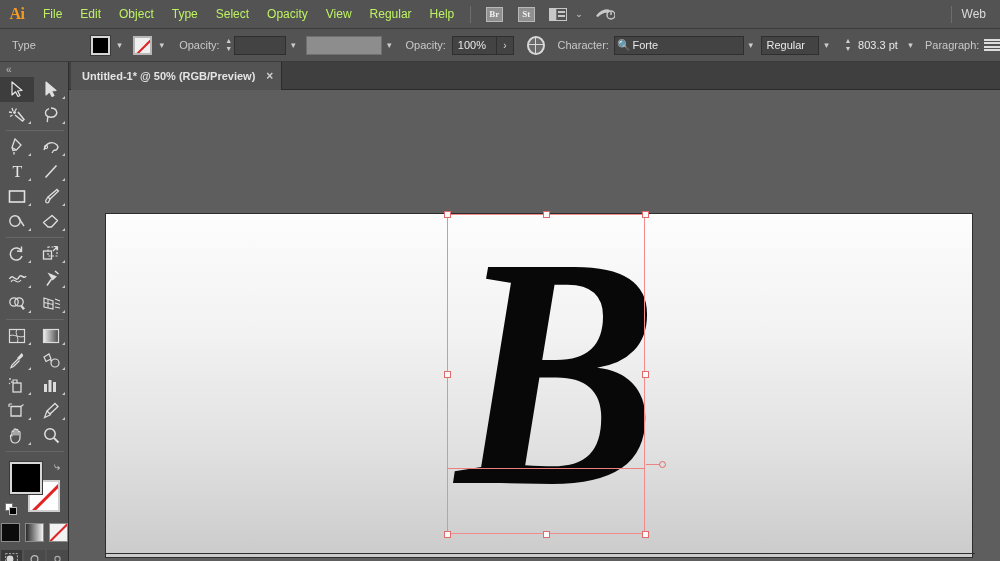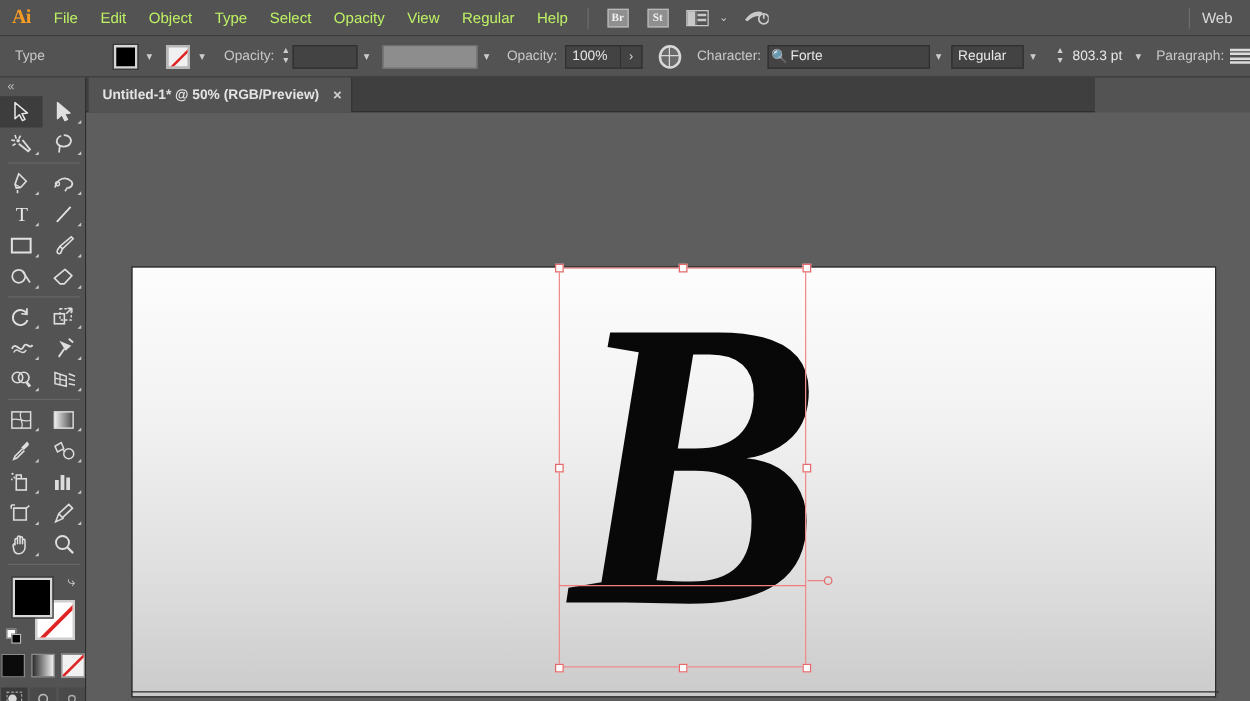--- a/index.html
+++ b/index.html
@@ -122,21 +122,21 @@
     display:flex; align-items:center; justify-content:center;
   }
   .para-icon {
     width: 17px; height: 15px; display:flex; flex-direction:column;
     justify-content:space-between; padding: 1px 0;
   }
   .para-icon i { display:block; height:2px; background:#dcdcdc; }
 
   
   .tabbar {
-    position: absolute; left: 0; top: 62px; width: 876px; height: 28px;
+    position: absolute; left: 0; top: 62px; width: 1000px; height: 28px;
     background: #3f3f3f; border-bottom: 1px solid #2b2b2b;
   }
   .doc-tab {
     position: absolute; left: 71px; top: 0; height: 28px;
     background: #535353; border-right: 1px solid #2c2c2c;
     display: flex; align-items: center; padding: 0 8px 0 11px;
     color: #e4e4e4; font-size: 11px; font-weight: bold;
   }
   .tab-close {
     margin-left: 11px; color: #cfcfcf; font-size: 12px; line-height: 1;

